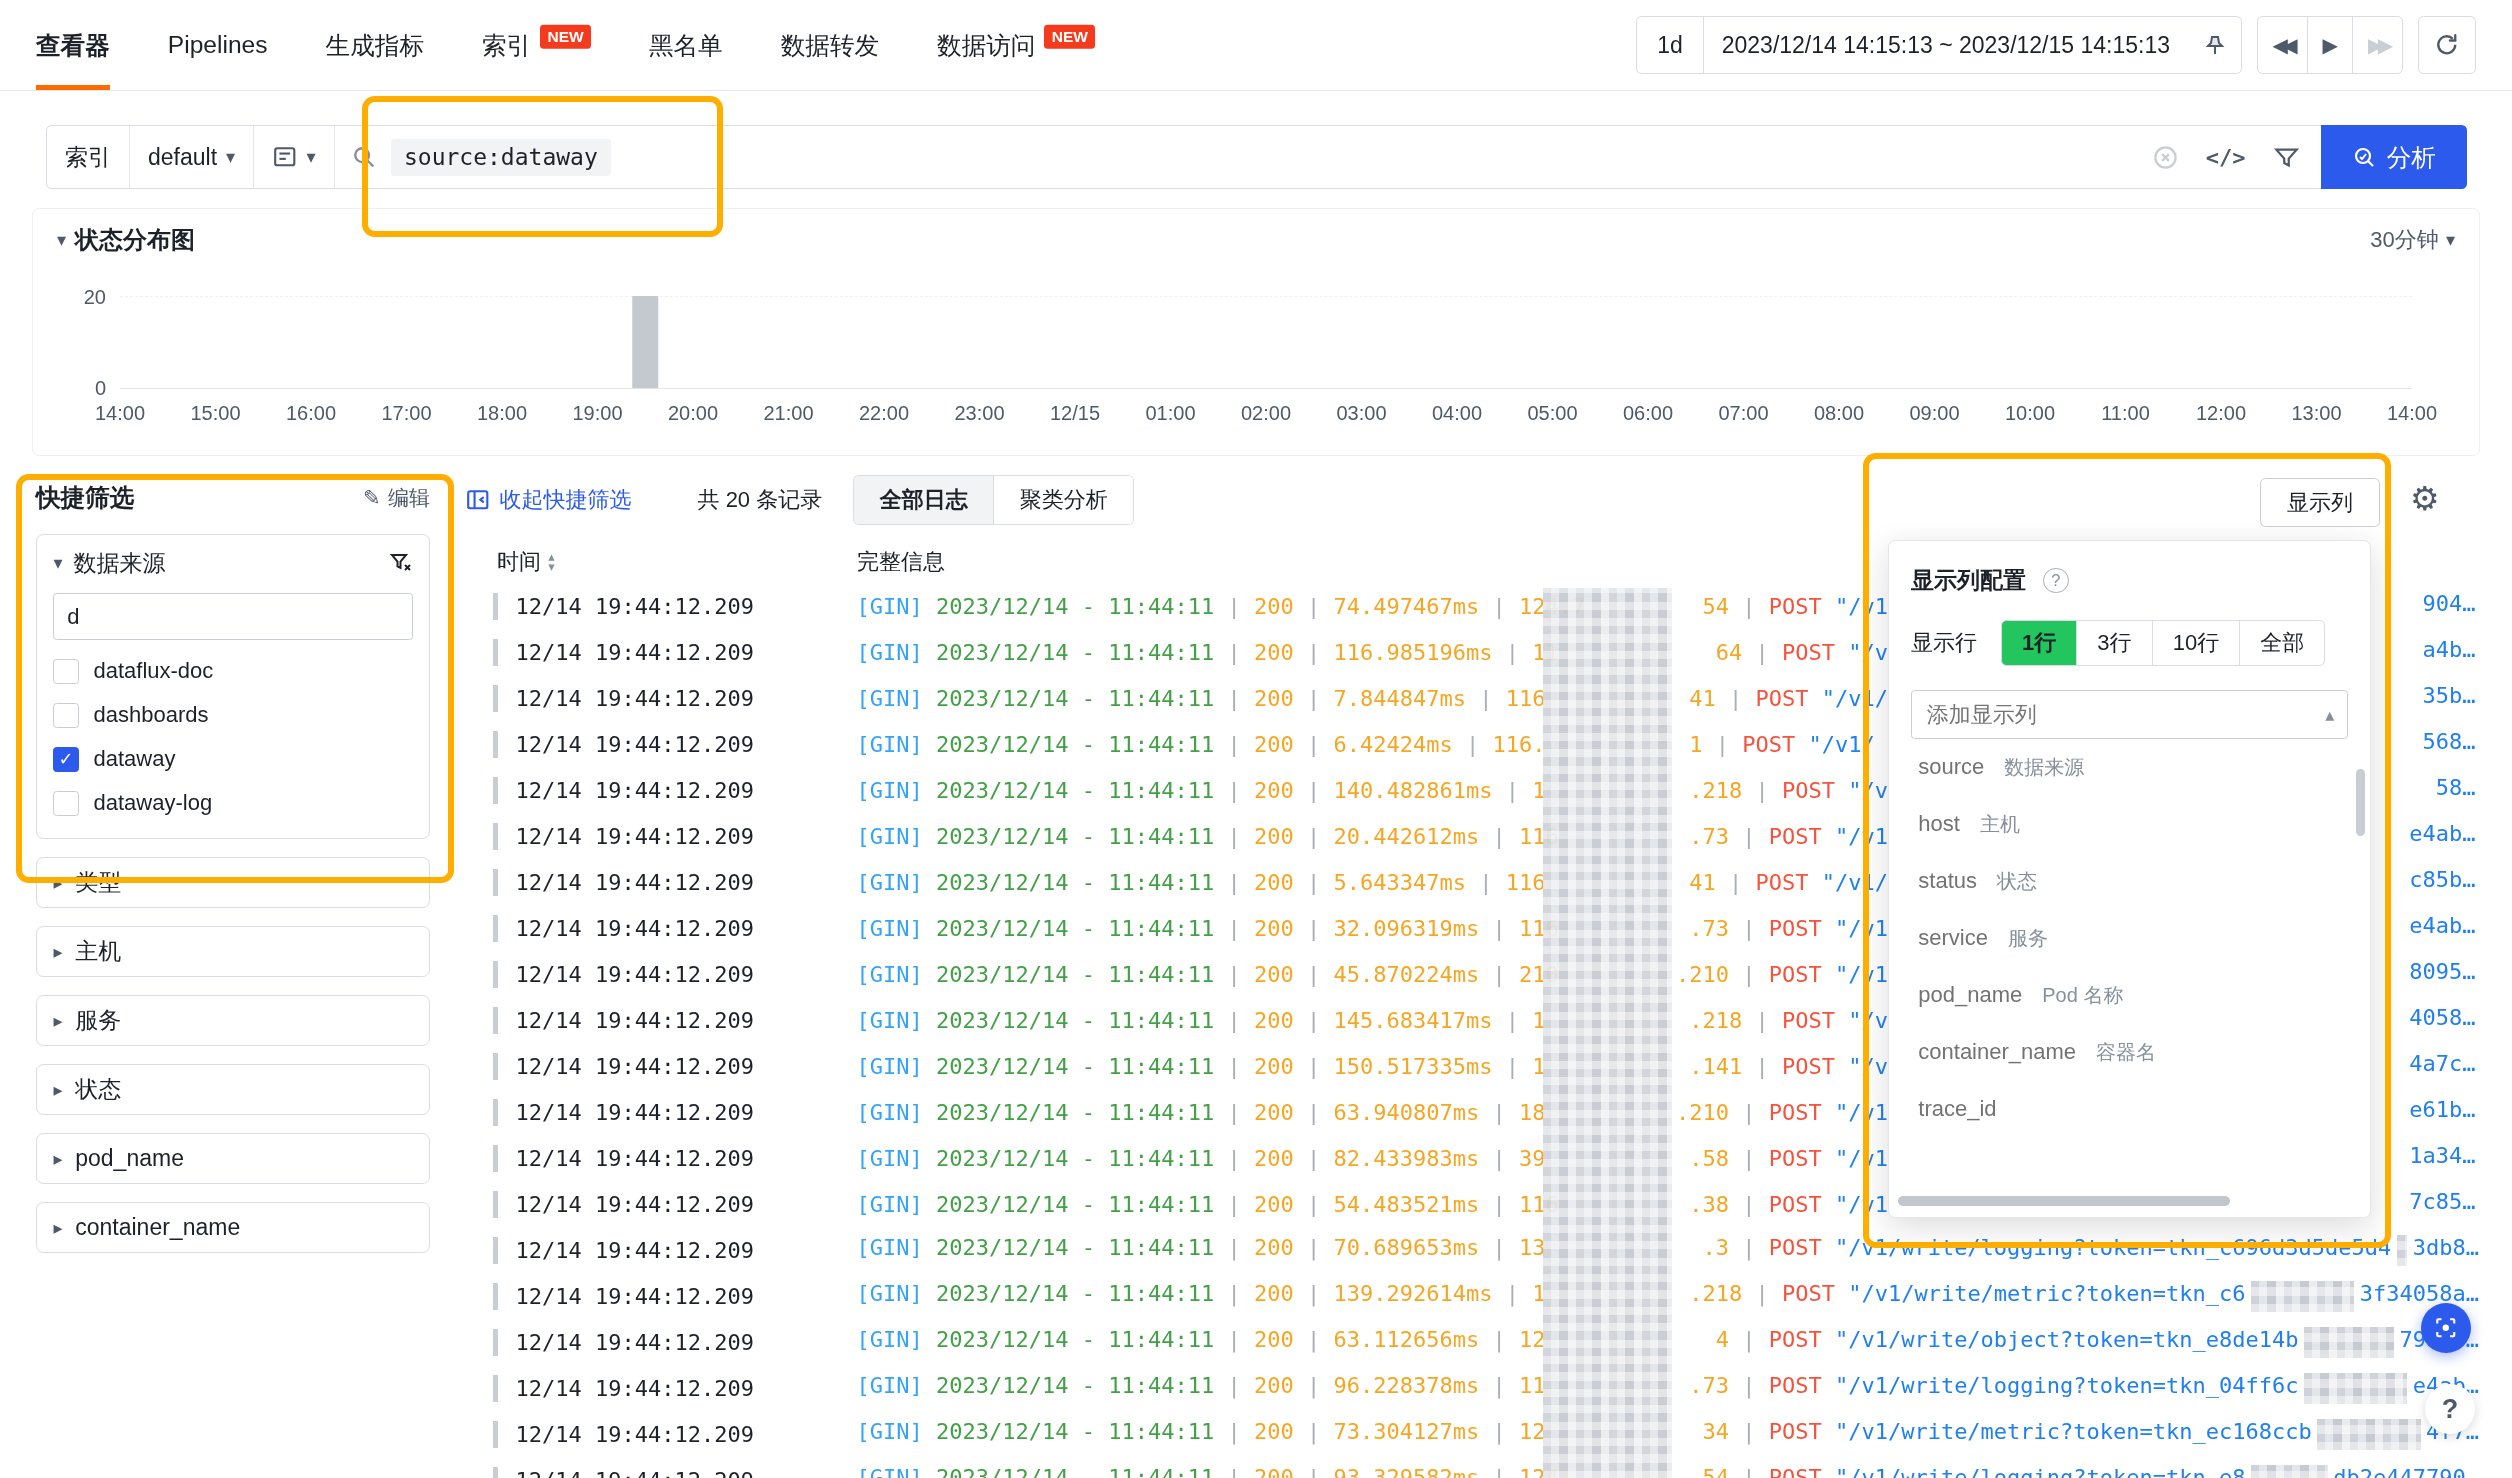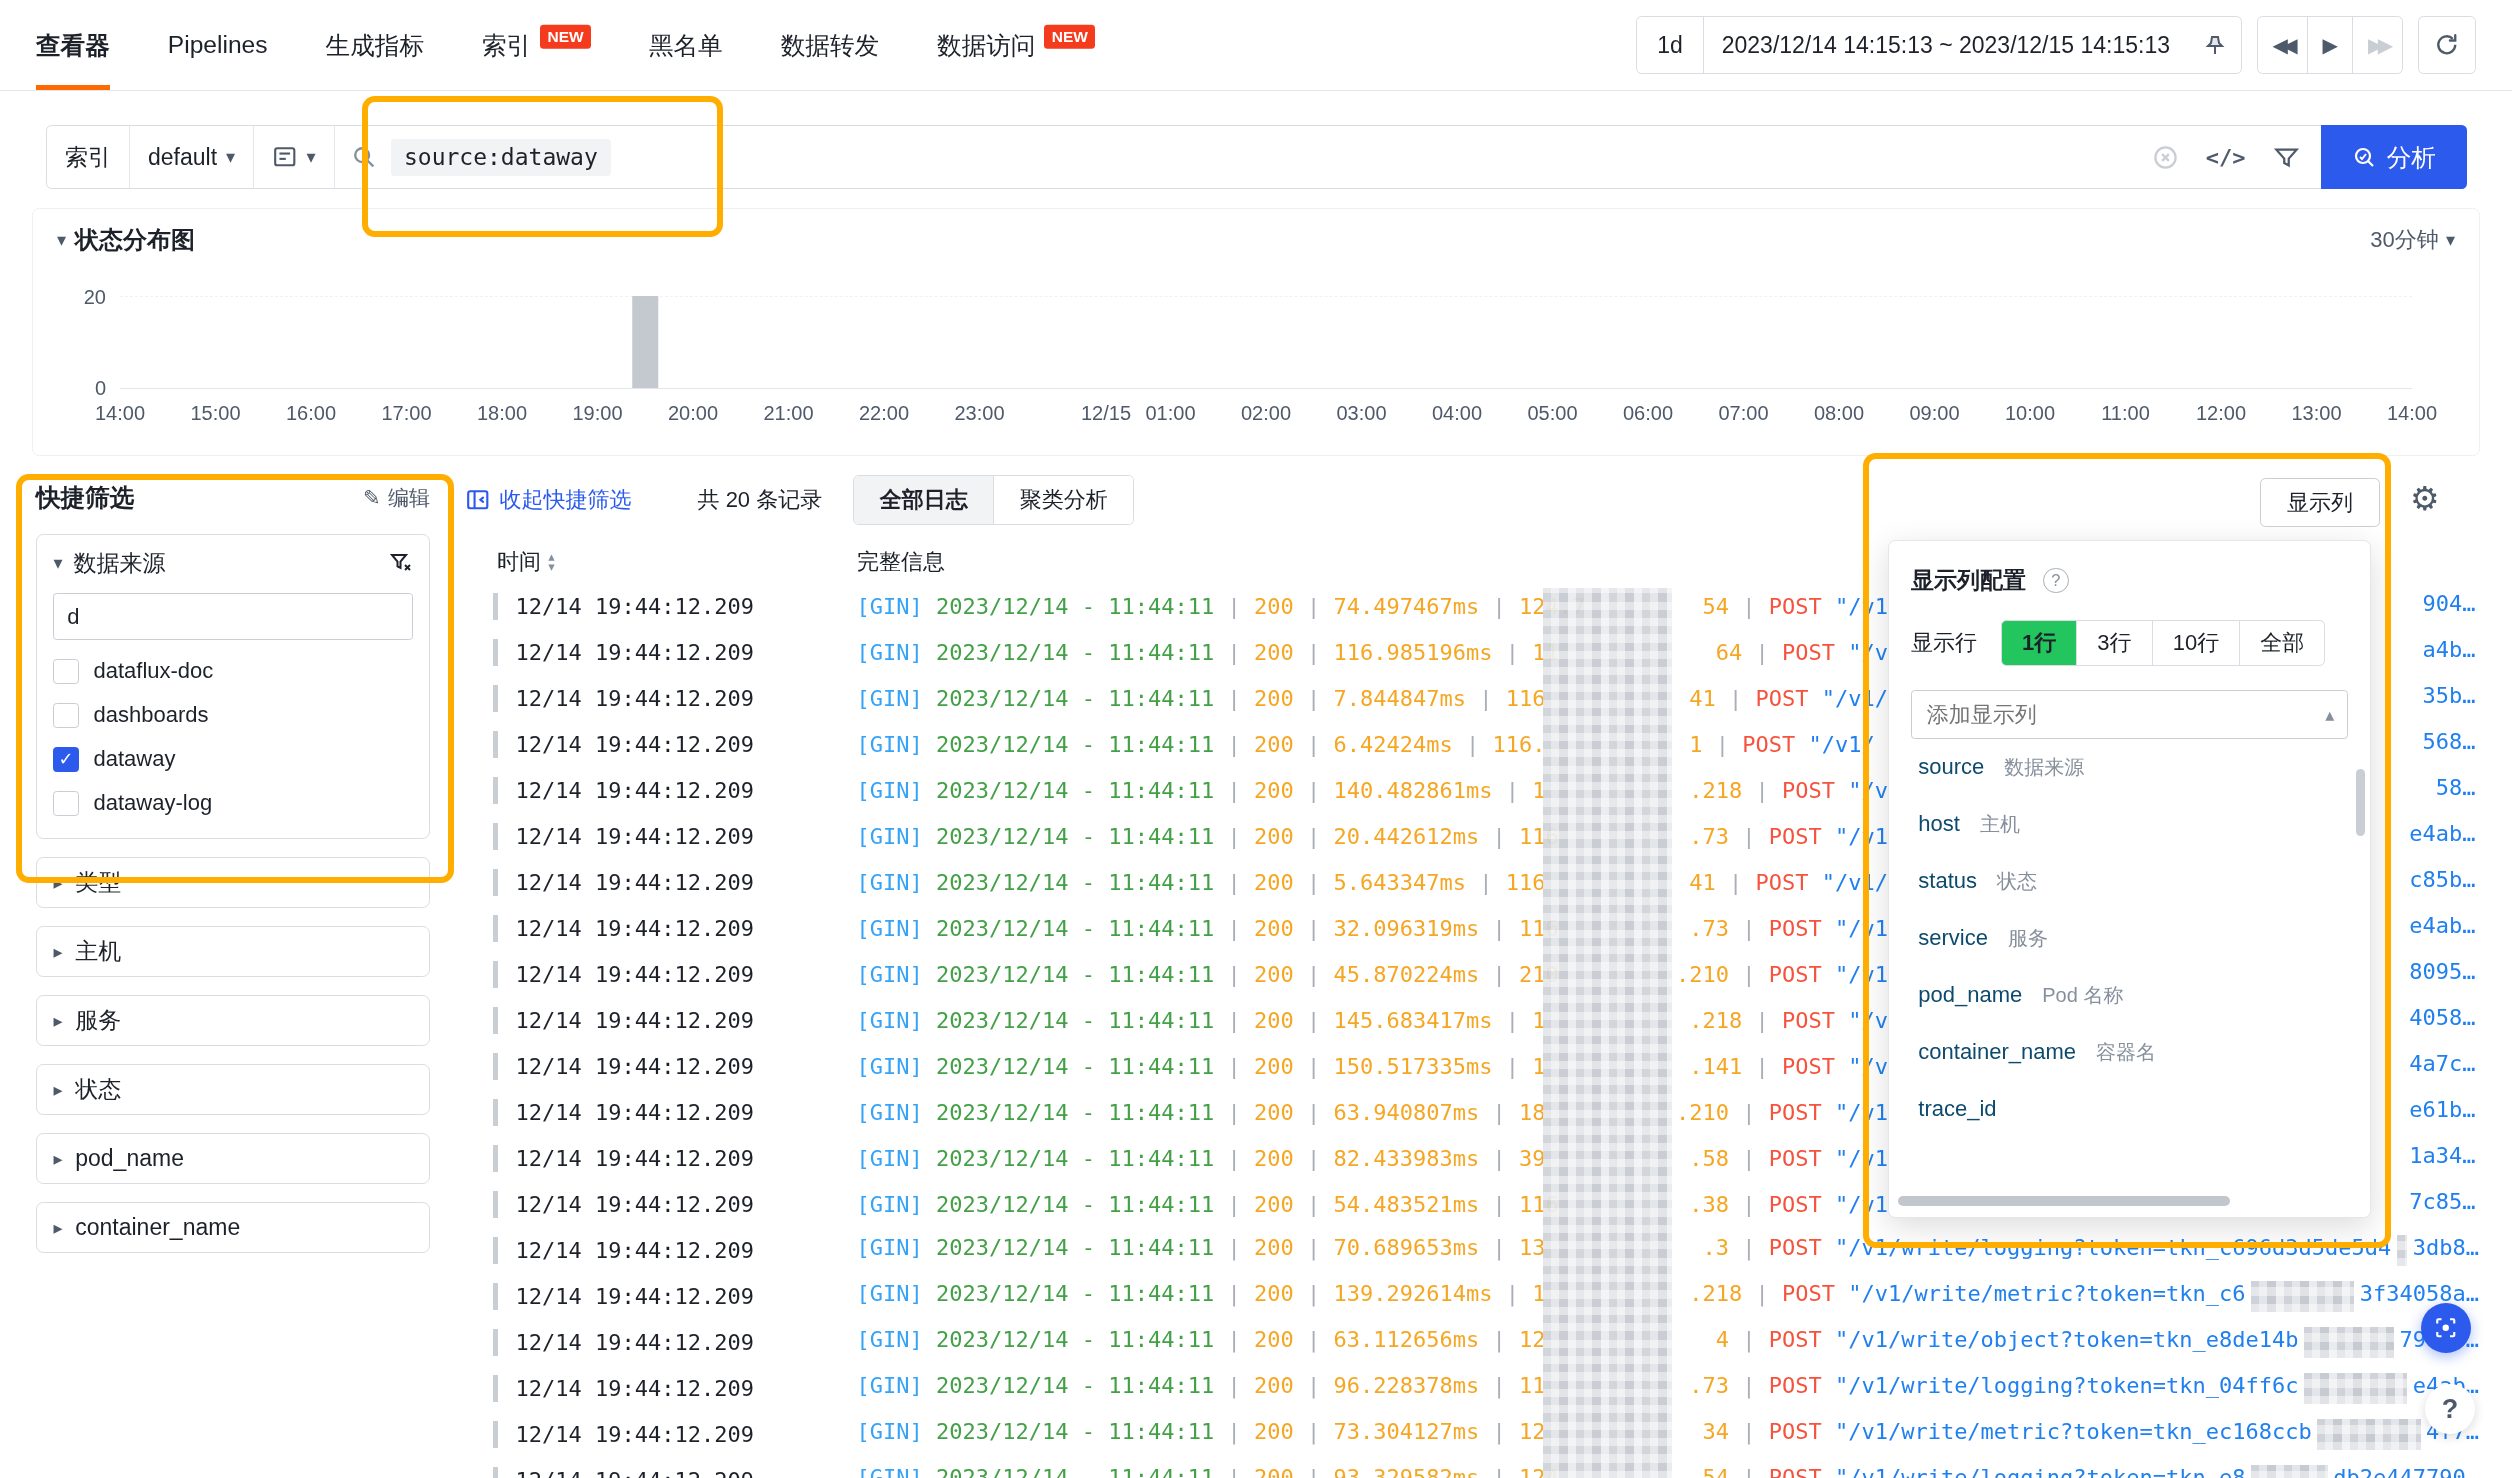--- a/index.html
+++ b/index.html
@@ -124,21 +124,21 @@
   .seg-group .seg-btn { padding:0 20px; height:46px; border:0.9px solid #D9DCE2; background:#fff; font-size:22px; cursor:pointer;
     margin-left:-0.9px; color:#1D2129; }
   .seg-group .seg-btn:first-child { border-radius:5.5px 0 0 5.5px; margin-left:0; }
   .seg-group .seg-btn:last-child { border-radius:0 5.5px 5.5px 0; }
   .seg-group .seg-btn.active { background:#22c55e; font-weight:bold; }
   .cp-input { margin-top:24px; height:49px; border:0.9px solid #C9CDD4; border-radius:3.6px; display:flex; align-items:center; padding:0 12.8px; }
   .cp-input input { border:none; outline:none; flex:1; font-size:22px; font-family:inherit; color:#1D2129; }
   .cp-input .up { color:#86909C; font-size:18px; }
   .field-list { margin-top:14.6px; height:419px; overflow:hidden; }
   .field-item { display:flex; align-items:baseline; gap:20px; height:57px; padding-left:7.3px; cursor:pointer; }
-  .f-name { font-size:22px; color:#0c4a6e; }
+  .f-name { font-size:22px; color:#737373; }
   .f-desc { font-size:20px; color:#86909C; }
   .v-scroll { position:absolute; right:4.6px; top:228px; width:9px; height:67px; background:#C9CDD4; border-radius:4.6px; }
   .h-scroll { position:absolute; left:9px; bottom:11px; width:332px; height:10px; background:#C2C6CD; border-radius:5.5px; }
 
   
   .ann { position:absolute; border:6.4px solid var(--annotation,#FFAE00); border-radius:12.8px; z-index:60; pointer-events:none; }
   #ann-search { left:362px; top:96px; width:361px; height:141px; }
   #ann-sidebar { left:16.4px; top:474px; width:438px; height:409px; }
   #ann-popup { left:1863px; top:453px; width:528px; height:795px; }
 
@@ -266,21 +266,21 @@
       <span class="tick" style="left: 0%;">14:00</span>
       <span class="tick" style="left: 4.16667%;">15:00</span>
       <span class="tick" style="left: 8.33333%;">16:00</span>
       <span class="tick" style="left: 12.5%;">17:00</span>
       <span class="tick" style="left: 16.6667%;">18:00</span>
       <span class="tick" style="left: 20.8333%;">19:00</span>
       <span class="tick" style="left: 25%;">20:00</span>
       <span class="tick" style="left: 29.1667%;">21:00</span>
       <span class="tick" style="left: 33.3333%;">22:00</span>
       <span class="tick" style="left: 37.5%;">23:00</span>
-      <span class="tick" style="left: 41.6667%; margin-left: 31px;">12/15</span>
+      <span class="tick" style="left: 41.6667%;">12/15</span>
       <span class="tick" style="left: 45.8333%;">01:00</span>
       <span class="tick" style="left: 50%;">02:00</span>
       <span class="tick" style="left: 54.1667%;">03:00</span>
       <span class="tick" style="left: 58.3333%;">04:00</span>
       <span class="tick" style="left: 62.5%;">05:00</span>
       <span class="tick" style="left: 66.6667%;">06:00</span>
       <span class="tick" style="left: 70.8333%;">07:00</span>
       <span class="tick" style="left: 75%;">08:00</span>
       <span class="tick" style="left: 79.1667%;">09:00</span>
       <span class="tick" style="left: 83.3333%;">10:00</span>

